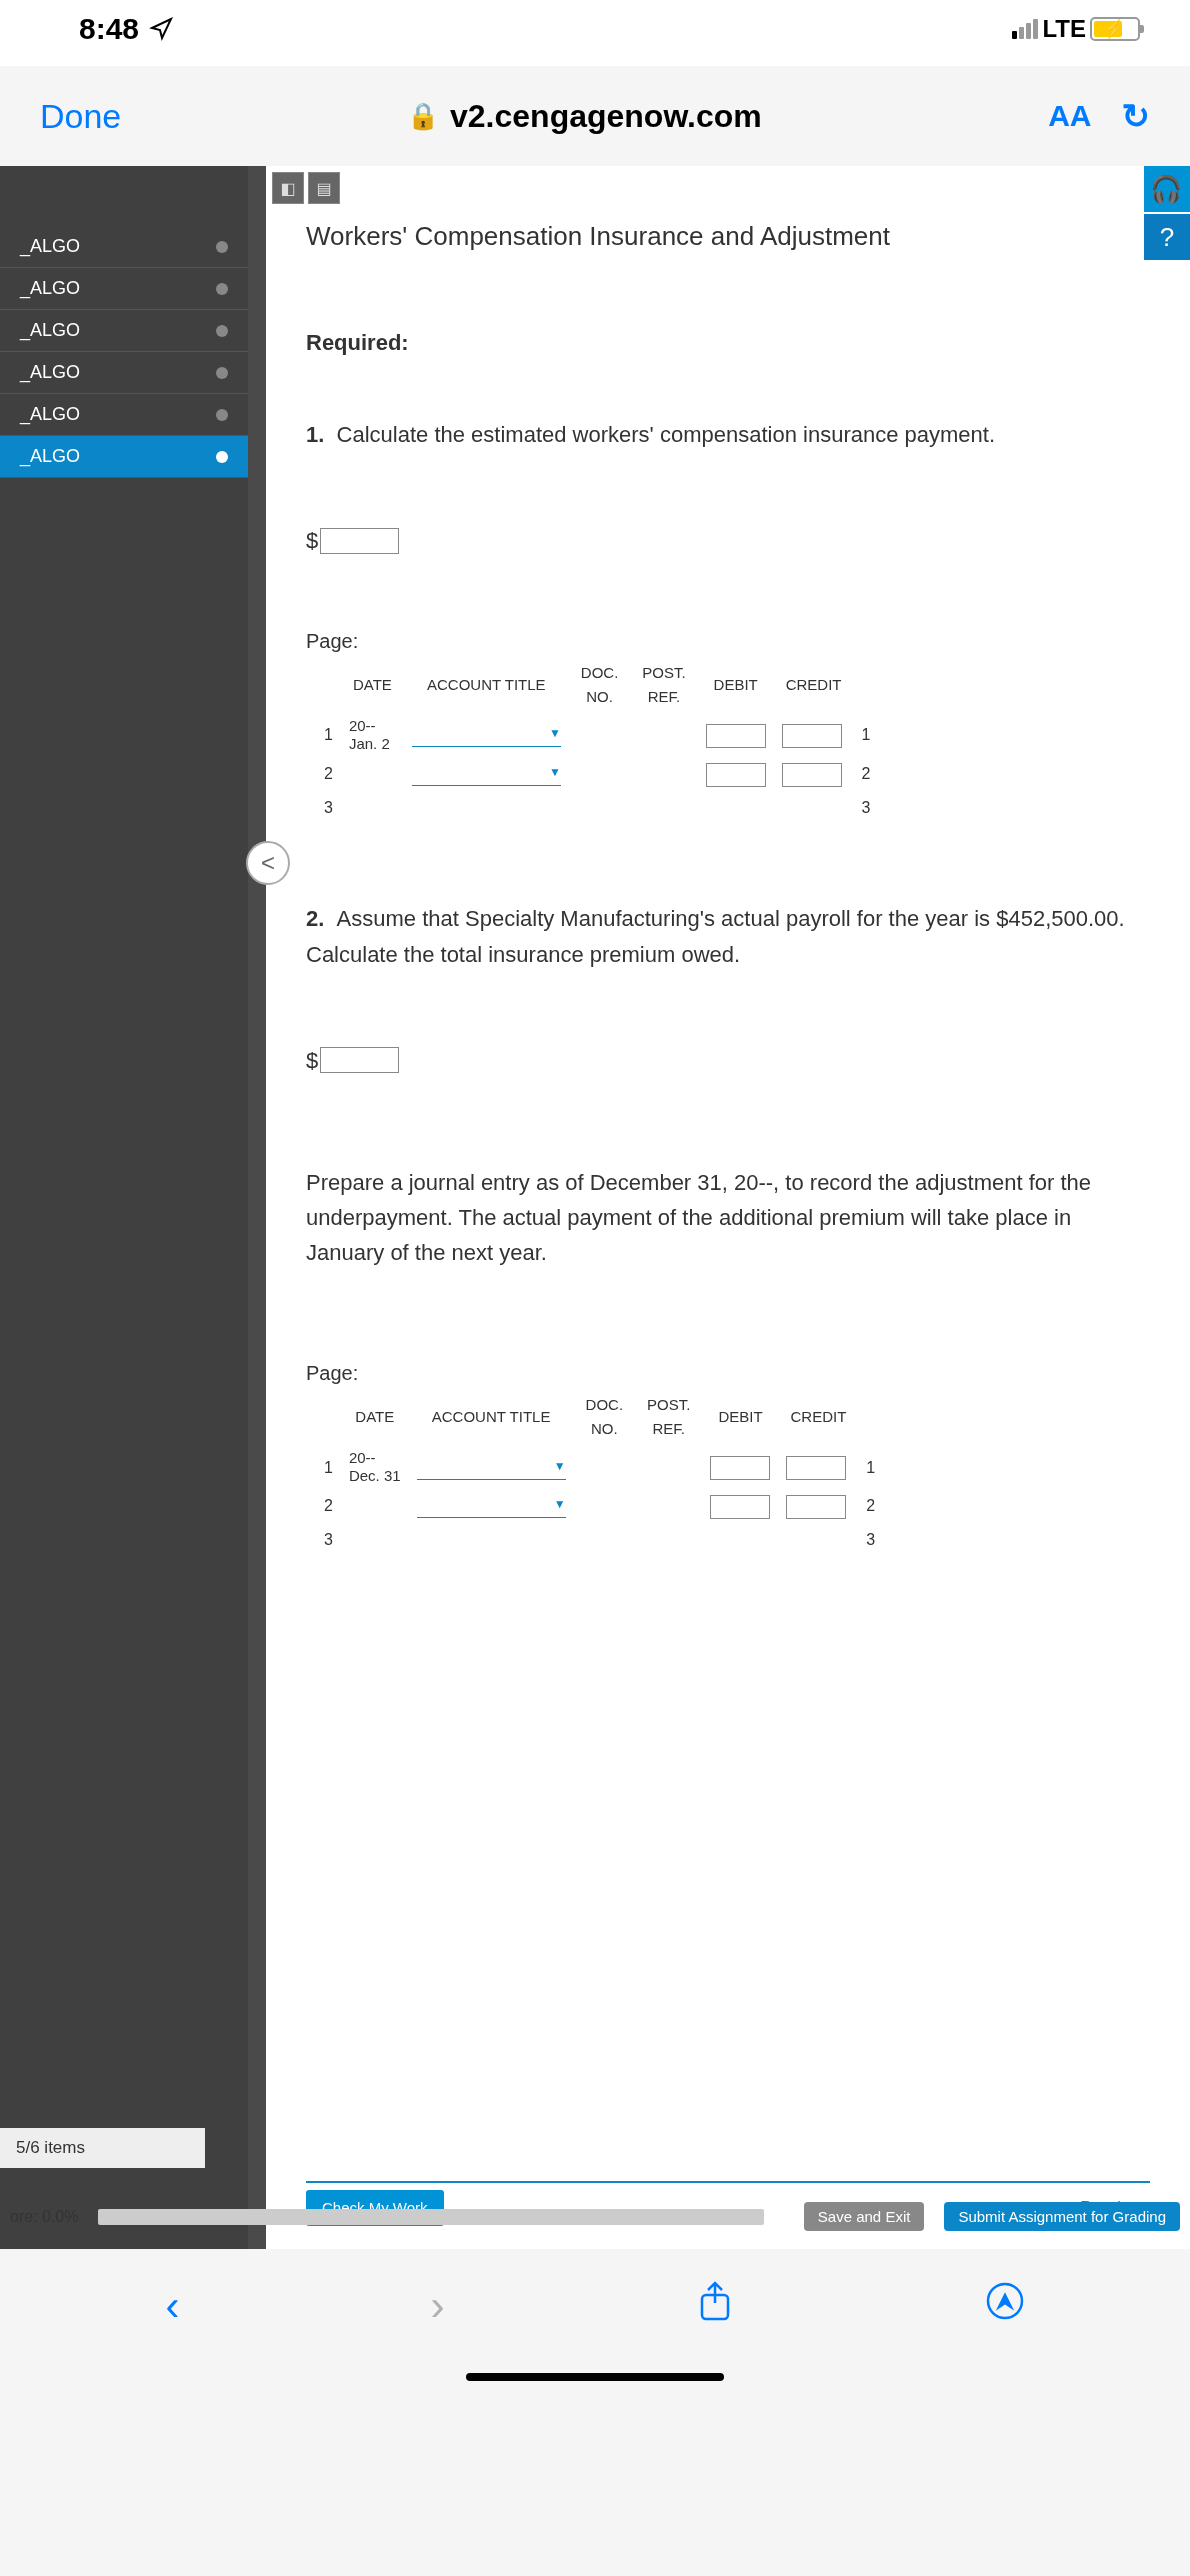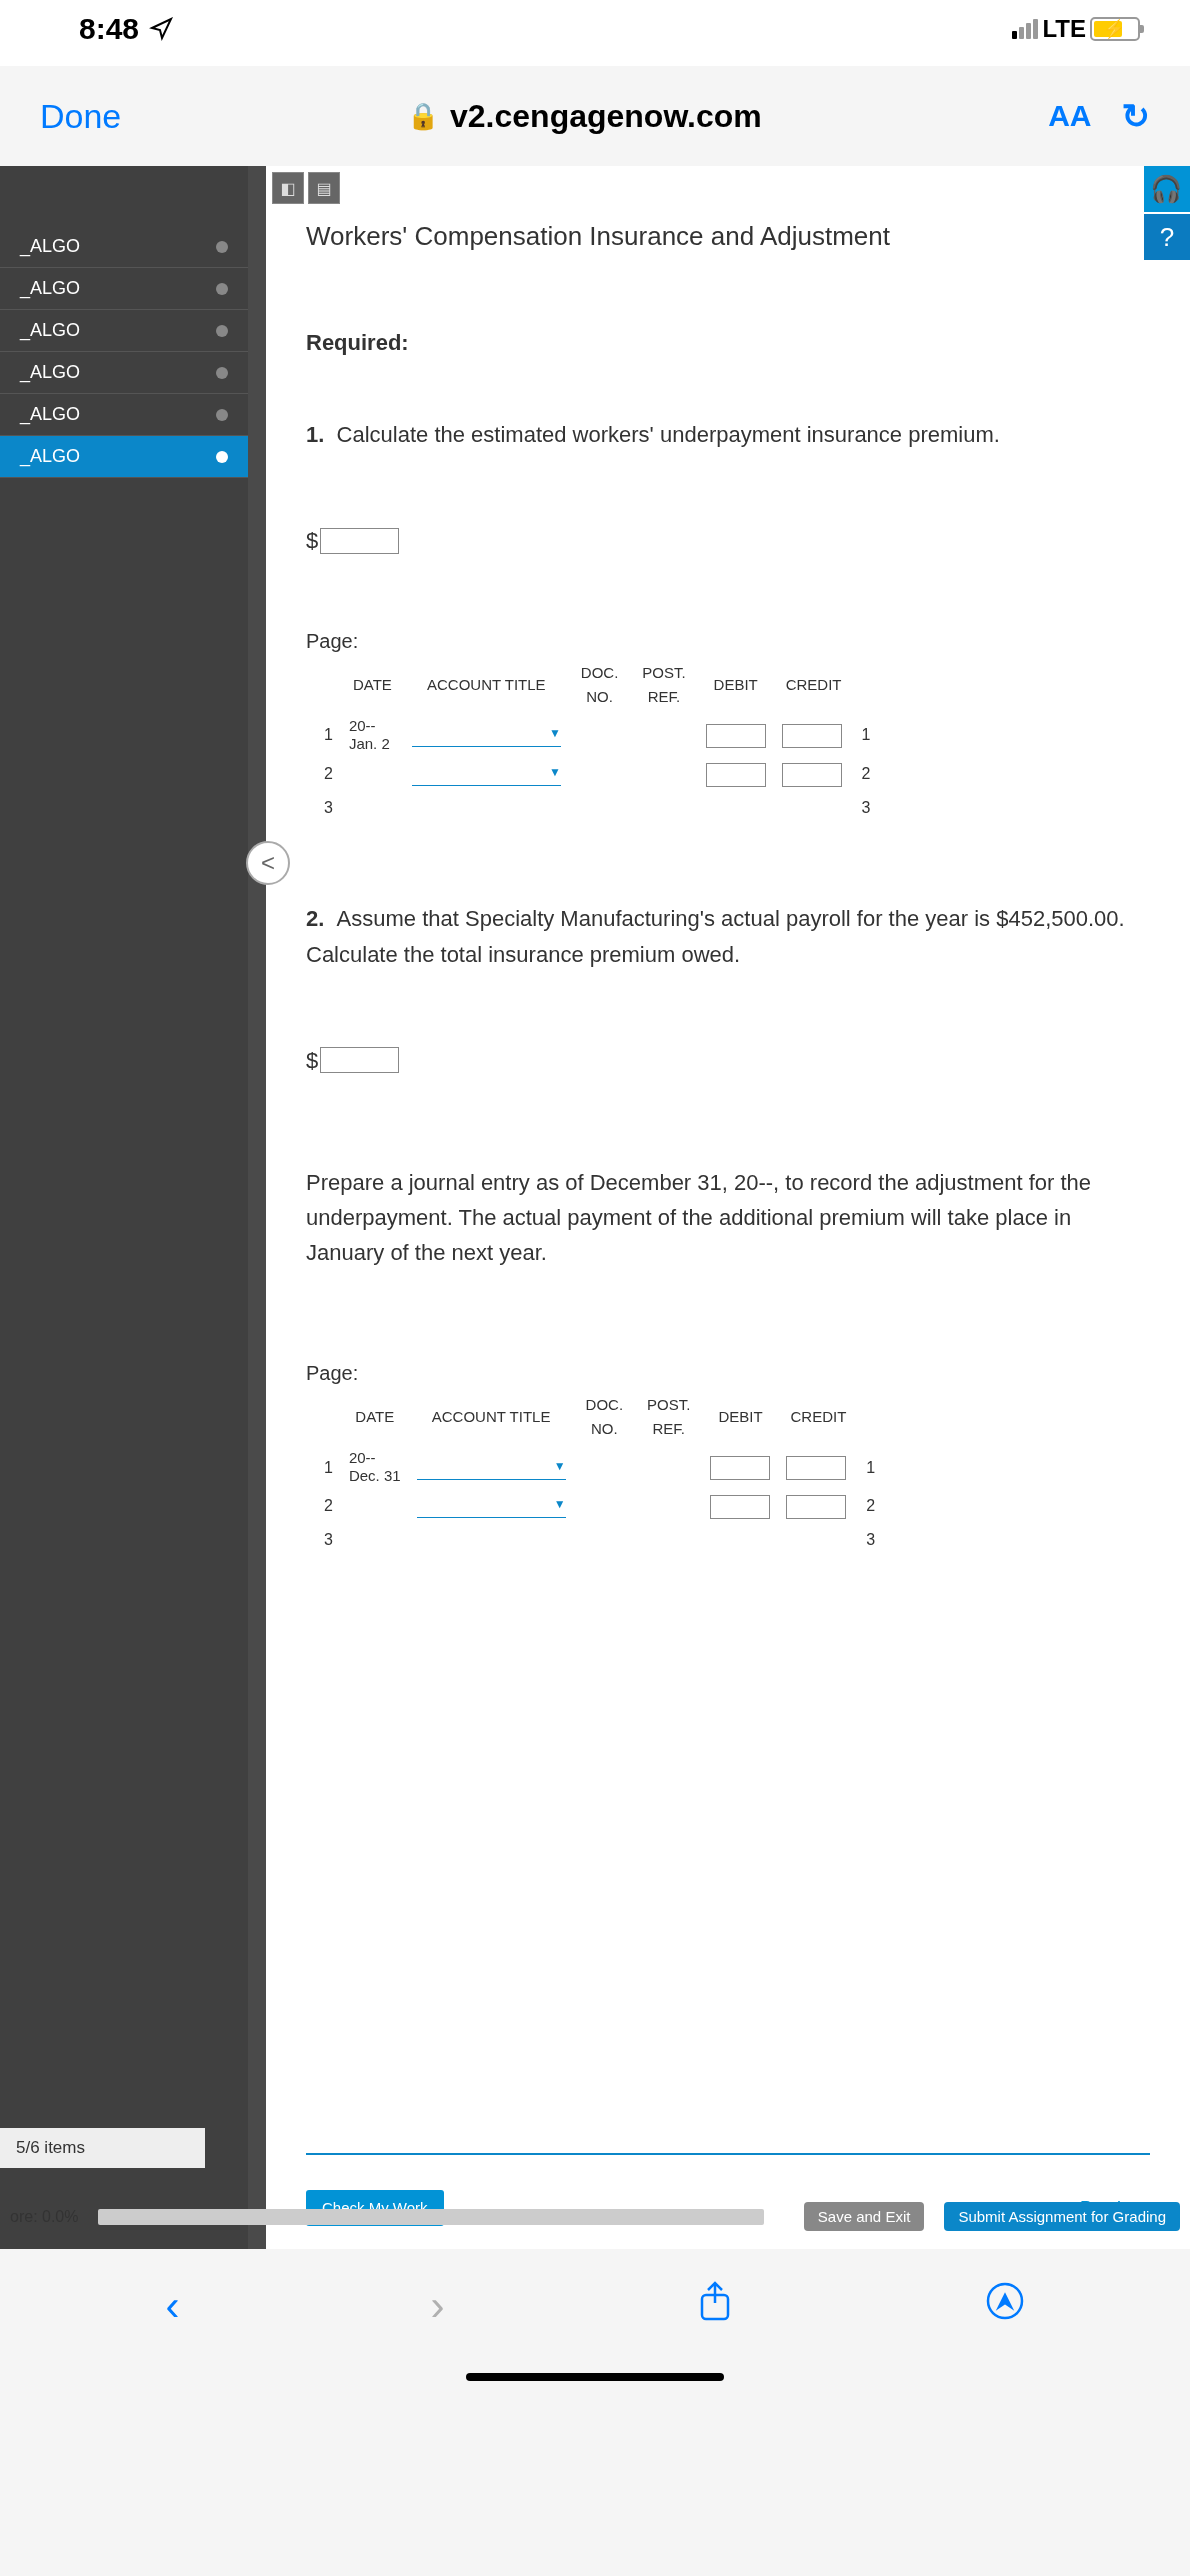--- a/index.html
+++ b/index.html
@@ -53,21 +53,21 @@
   .row-num { text-align:center; font-size:16px;}
   .date-cell { font-size:15px; line-height:1.2;}
   .acct-input { width:149px; border:none; border-bottom:1px solid #0b87c9; height:22px; background:transparent;}
   .acct-dd-wrap { position:relative; display:inline-block;}
   .dd-arrow { position:absolute; right:0; top:2px; color:#0b87c9; font-size:12px;}
   .num-input { width:60px; height:24px; border:1px solid #888;}
   
   .right-floaters { position:absolute; right:0; top:0; display:flex; flex-direction:column;}
   .floater-btn { width:46px; height:46px; background:#0293d6; color:#fff; display:flex; align-items:center; justify-content:center; font-size:26px; margin-bottom:2px;}
   
-  .bottom-bar { margin-top:auto; border-top:2px solid #0b87c9; padding-top:32px; display:flex; justify-content:space-between; align-items:center;}
+  .bottom-bar { margin-top:auto; border-top:2px solid #0b87c9; padding-top:4px; display:flex; justify-content:space-between; align-items:center;}
   .check-work { background:#0293d6; color:#fff; padding:6px 16px; font-size:15px; border-radius:3px;}
   .prev-btn { color:#0293d6; font-size:18px; display:flex; align-items:center; gap:6px;}
   
   .items-progress { position:absolute; left:0; bottom:81px; background:#eee; padding:10px 16px; font-size:17px; color:#333; width:205px;}
   .score-bar { position:absolute; left:0; bottom:0; right:0; display:flex; align-items:center; padding:18px 10px; gap:20px;}
   .score-label { color:#333; font-size:16px;}
   .score-track { flex:1; height:16px; background:#ccc; border-radius:2px; margin-right:20px;}
   .save-exit-btn { background:#888; color:#fff; padding:6px 14px; border-radius:4px; font-size:15px;}
   .submit-btn { background:#0b87c9; color:#fff; padding:6px 14px; border-radius:4px; font-size:15px;}
   
@@ -144,21 +144,21 @@
   <div class="tool-icons">
     <div class="tool-icon-btn">◧</div>
     <div class="tool-icon-btn">▤</div>
   </div>
 
   <div class="nav-arrow-btn">&lt;</div>
 
   <div class="content">
     <div class="content-title">Workers' Compensation Insurance and Adjustment</div>
     <p class="req-label">Required:</p>
-    <p class="content-p"><b>1.</b>&nbsp;&nbsp;<span>Calculate the estimated workers' underpayment insurance premium.</span></p>
+    <p class="content-p"><b>1.</b>&nbsp;&nbsp;<span>Calculate the estimated workers' compensation insurance payment.</span></p>
     <div class="dollar-input">
       <span>$</span>
       <input type="text" style="">
     </div>
 
 
     <div class="journal-wrap">
       <div class="page-label">Page:</div>
       <table class="journal-table">
         <thead>

